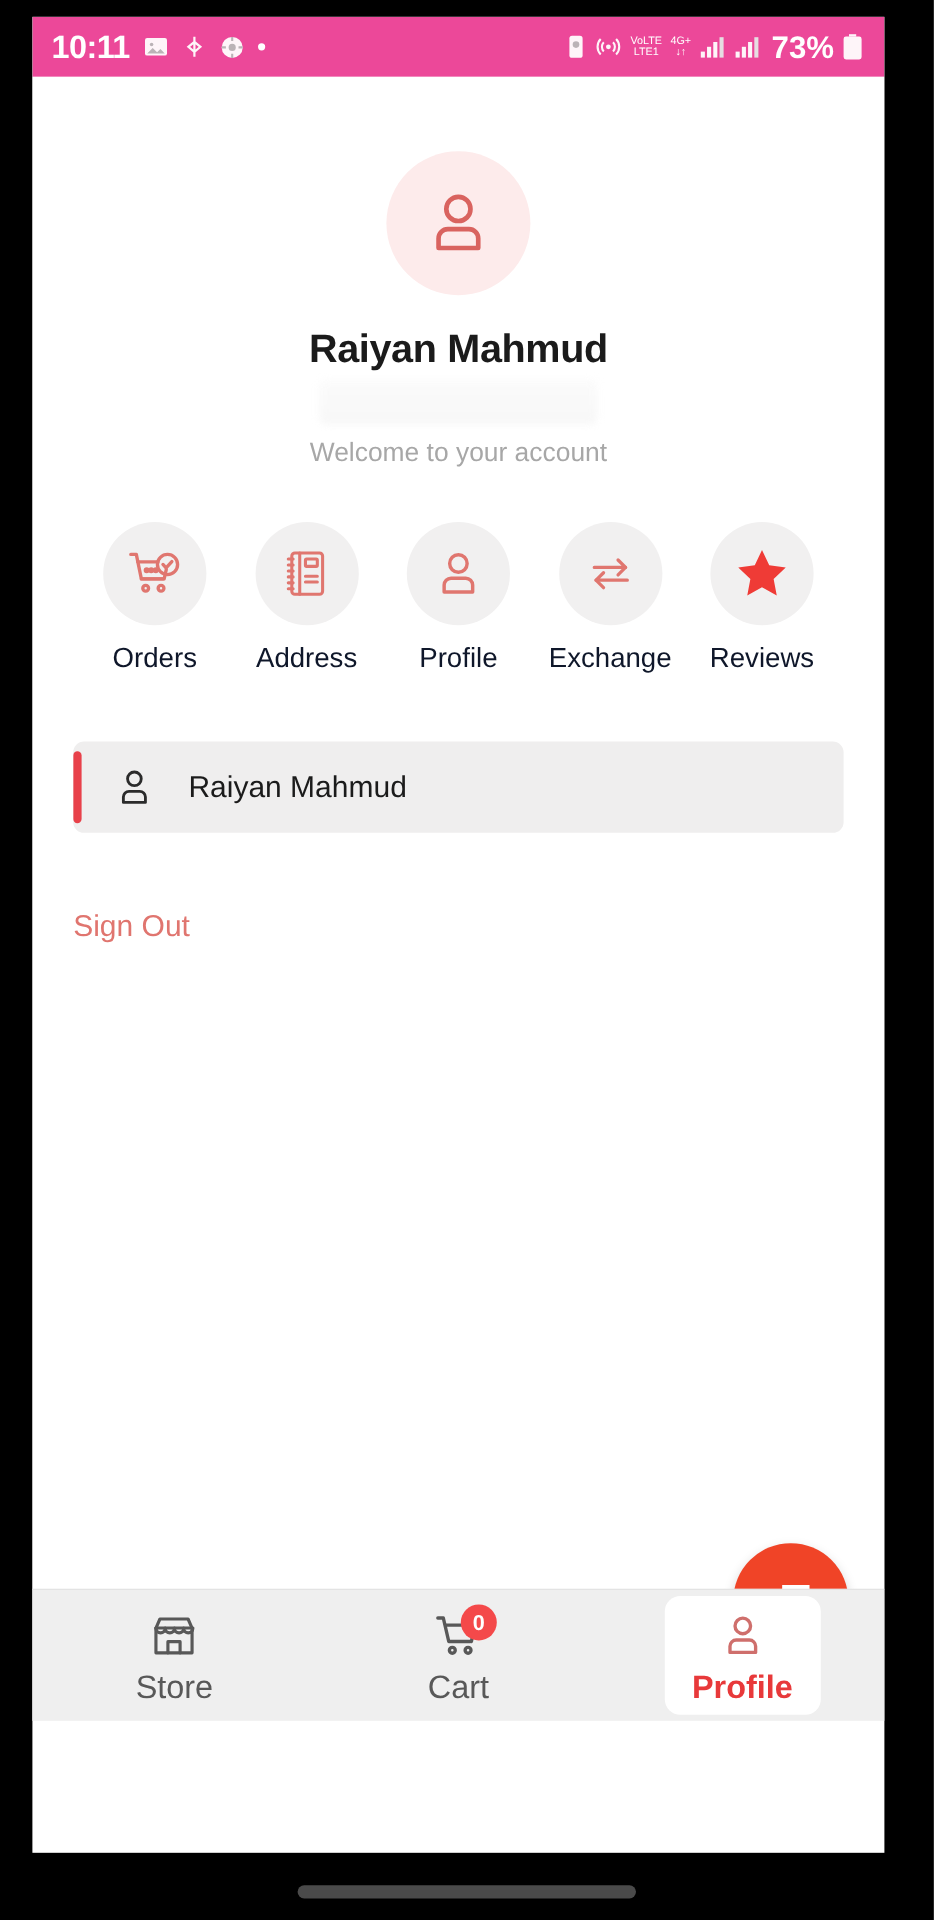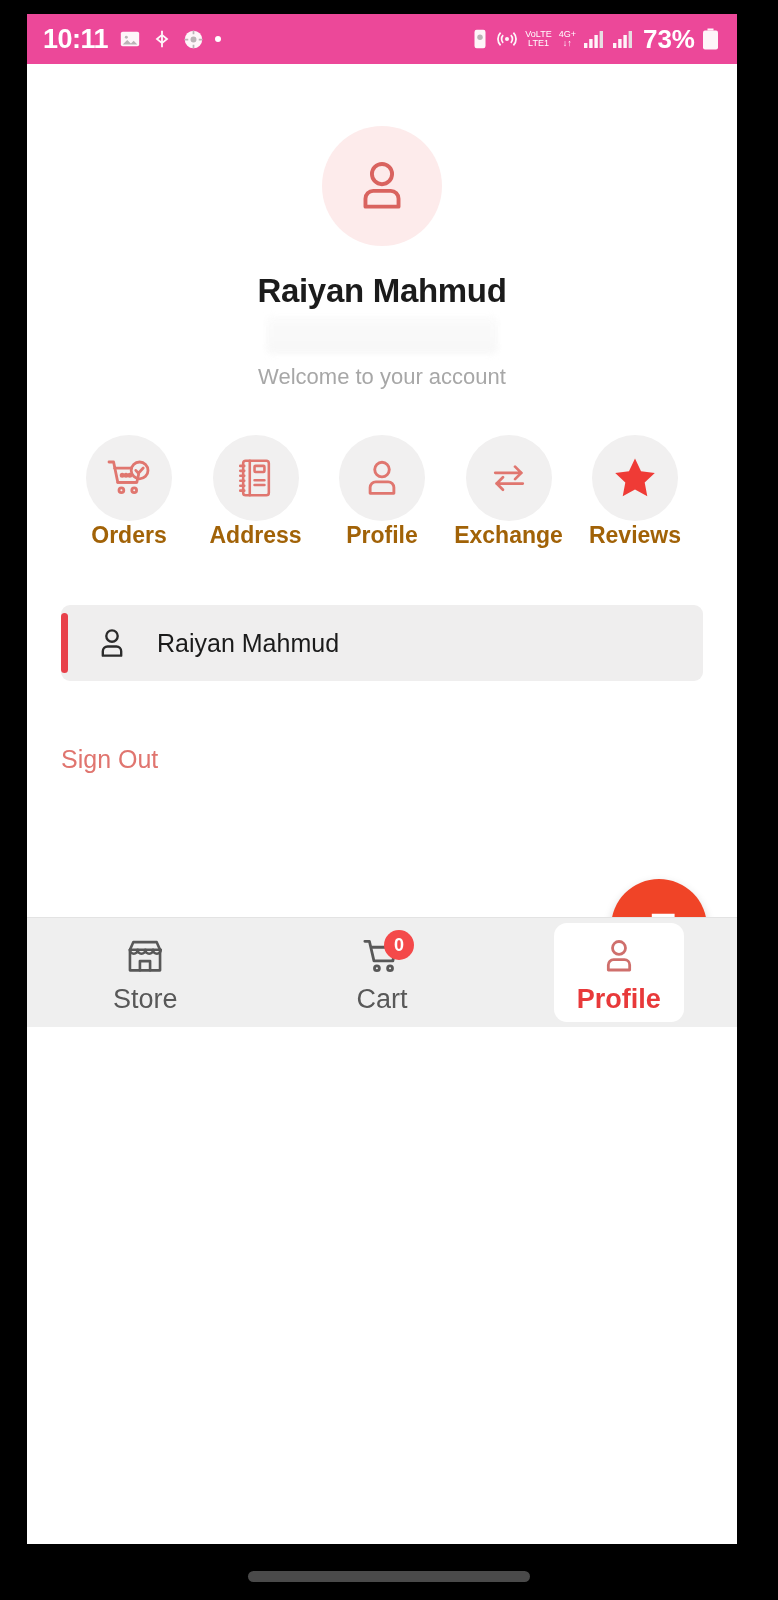--- a/index.html
+++ b/index.html
@@ -34,21 +34,21 @@
   .sb-right { display:flex; align-items:center; gap:7px; }
   .sb-ico { display:inline-flex; align-items:center; justify-content:center; opacity:.95; }
   .sb-dot { width:6px; height:6px; border-radius:50%; background:#fff; display:inline-block; }
   .sb-net { display:flex; flex-direction:column; line-height:1; font-size:9px; font-weight:400; align-items:center; }
   .sb-net span { display:block; }
   .sb-batt-text { font-size:26px; font-weight:700; margin-left:2px; }
 
   
   .content {
     position:relative;
-    height:963px;
+    height:1370px;
     background:#fff;
   }
 
   
   .avatar-wrap { display:flex; justify-content:center; padding-top:62px; }
   .avatar {
     width:120px; height:120px; border-radius:50%;
     background:#fdebeb;
     display:flex; align-items:center; justify-content:center;
   }
@@ -87,24 +87,23 @@
     display:flex; flex-direction:column; align-items:center;
     width:92px;
     cursor:pointer;
   }
   .quick-circle {
     width:86px; height:86px; border-radius:50%;
     background:#f1f0f0;
     display:flex; align-items:center; justify-content:center;
   }
   .quick-label {
-    margin-top:1px;
+    margin-top:14px;
     font-size:23px;
-    color:#a16207;
-    font-weight:bold;
+    color:#0f172a;
   }
 
   
   .list-card {
     margin:56px 34px 0 34px;
     height:76px;
     background:#efeeee;
     border-radius:9px;
     display:flex;
     align-items:center;

